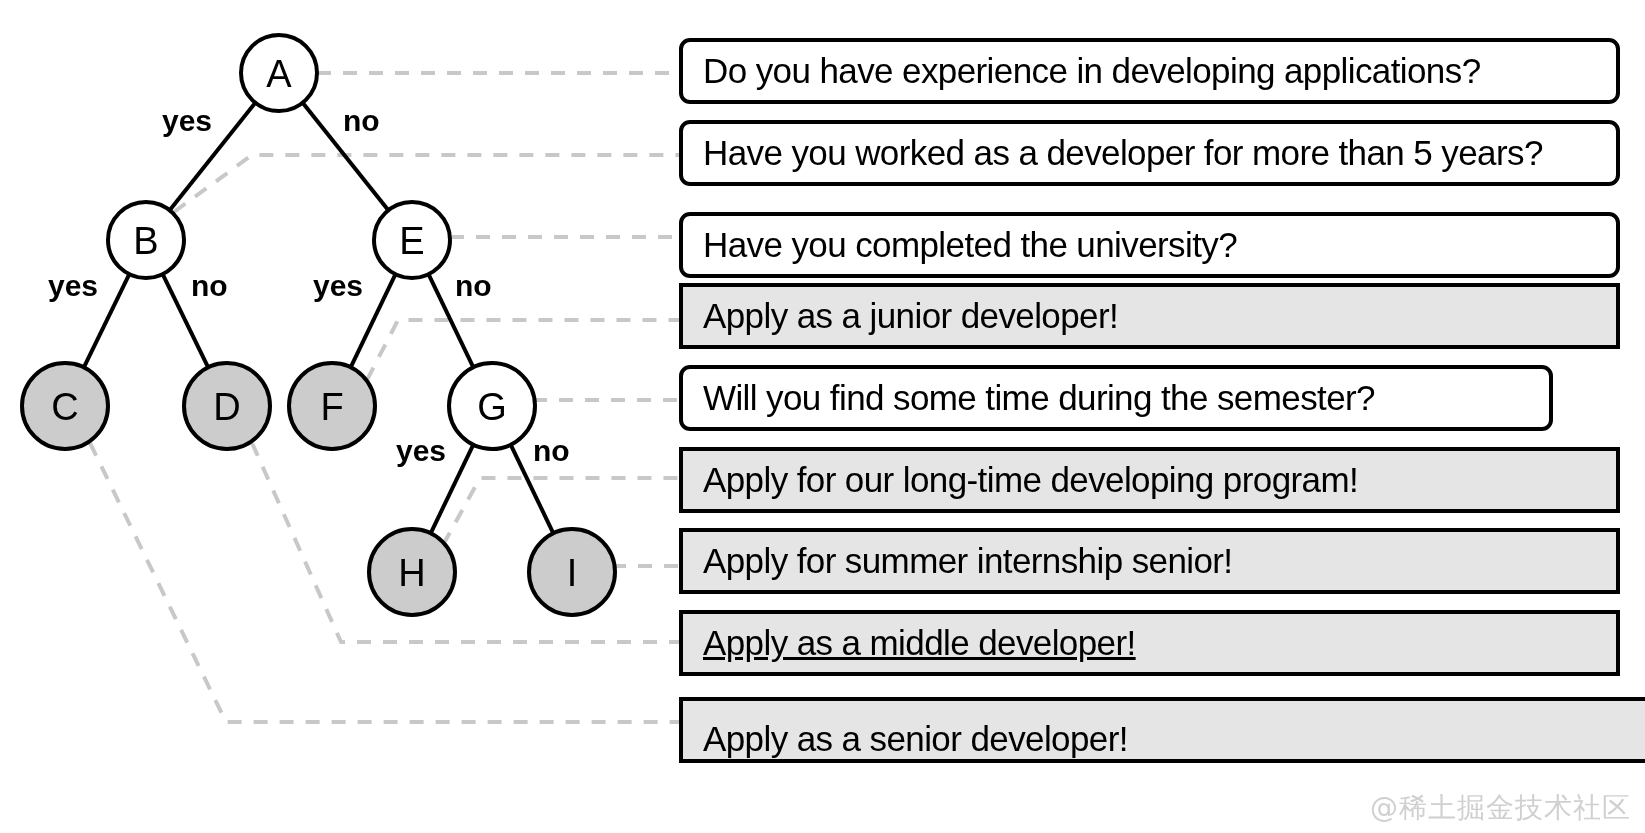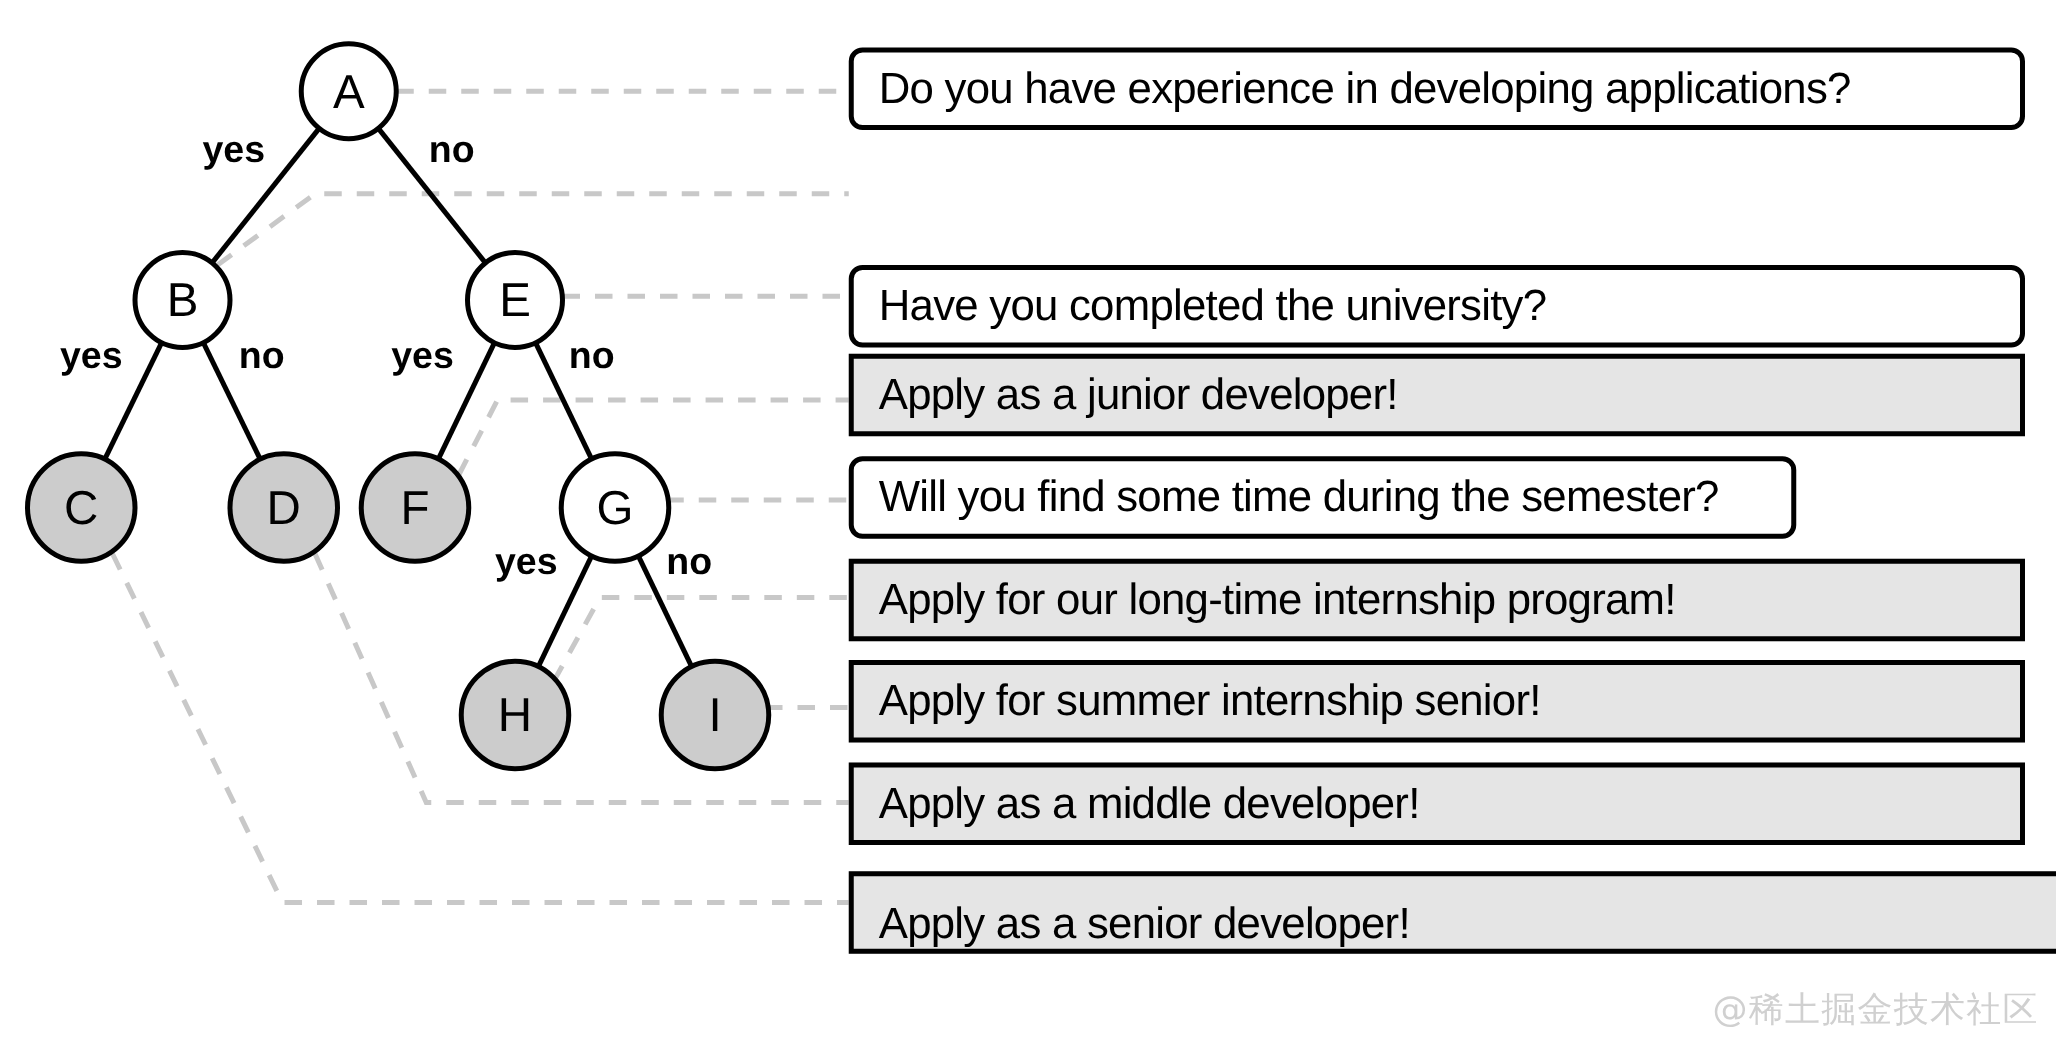--- a/index.html
+++ b/index.html
@@ -147,36 +147,39 @@
         <text x="455" y="285" class="edge-label">no</text>
         <text x="396" y="450" class="edge-label">yes</text>
         <text x="533" y="450" class="edge-label">no</text>
       </g>
   </svg>
 
   <div class="boxes-layer" id="boxes-layer">
       <div class="info-box fill-white" style="left: 679px; top: 38px; width: 941px; height: 66px;">
         <span>Do you have experience in developing applications?</span>
       </div>
+      <div class="info-box fill-white" style="left: 679px; top: 120px; width: 941px; height: 66px;">
+        <span>Have you worked as a developer for more than 5 years?</span>
+      </div>
       <div class="info-box fill-white" style="left: 679px; top: 201px; width: 941px; height: 66px; margin-top: 11px;">
         <span>Have you completed the university?</span>
       </div>
       <div class="info-box fill-gray" style="left: 679px; top: 283px; width: 941px; height: 66px;">
         <span>Apply as a junior developer!</span>
       </div>
-      <div class="info-box fill-white" style="left: 679px; top: 365px; width: 758px; height: 66px;">
+      <div class="info-box fill-white" style="left: 679px; top: 365px; width: 874px; height: 66px;">
         <span>Will you find some time during the semester?</span>
       </div>
       <div class="info-box fill-gray" style="left: 679px; top: 447px; width: 941px; height: 66px;">
-        <span>Apply for our long-time internship program!</span>
+        <span>Apply for our long-time developing program!</span>
       </div>
       <div class="info-box fill-gray" style="left: 679px; top: 528px; width: 941px; height: 66px;">
         <span>Apply for summer internship senior!</span>
       </div>
-      <div class="info-box fill-gray" style="left: 679px; top: 610px; width: 941px; height: 66px;">
+      <div class="info-box fill-gray" style="left: 679px; top: 610px; width: 941px; height: 66px; text-decoration: underline;">
         <span>Apply as a middle developer!</span>
       </div>
       <div class="info-box fill-gray" style="left: 679px; top: 697px; width: 994px; height: 66px; align-items: flex-end;">
         <span>Apply as a senior developer!</span>
       </div>
     </div>
 
   <div class="watermark">@稀土掘金技术社区</div>
 
 </div>

